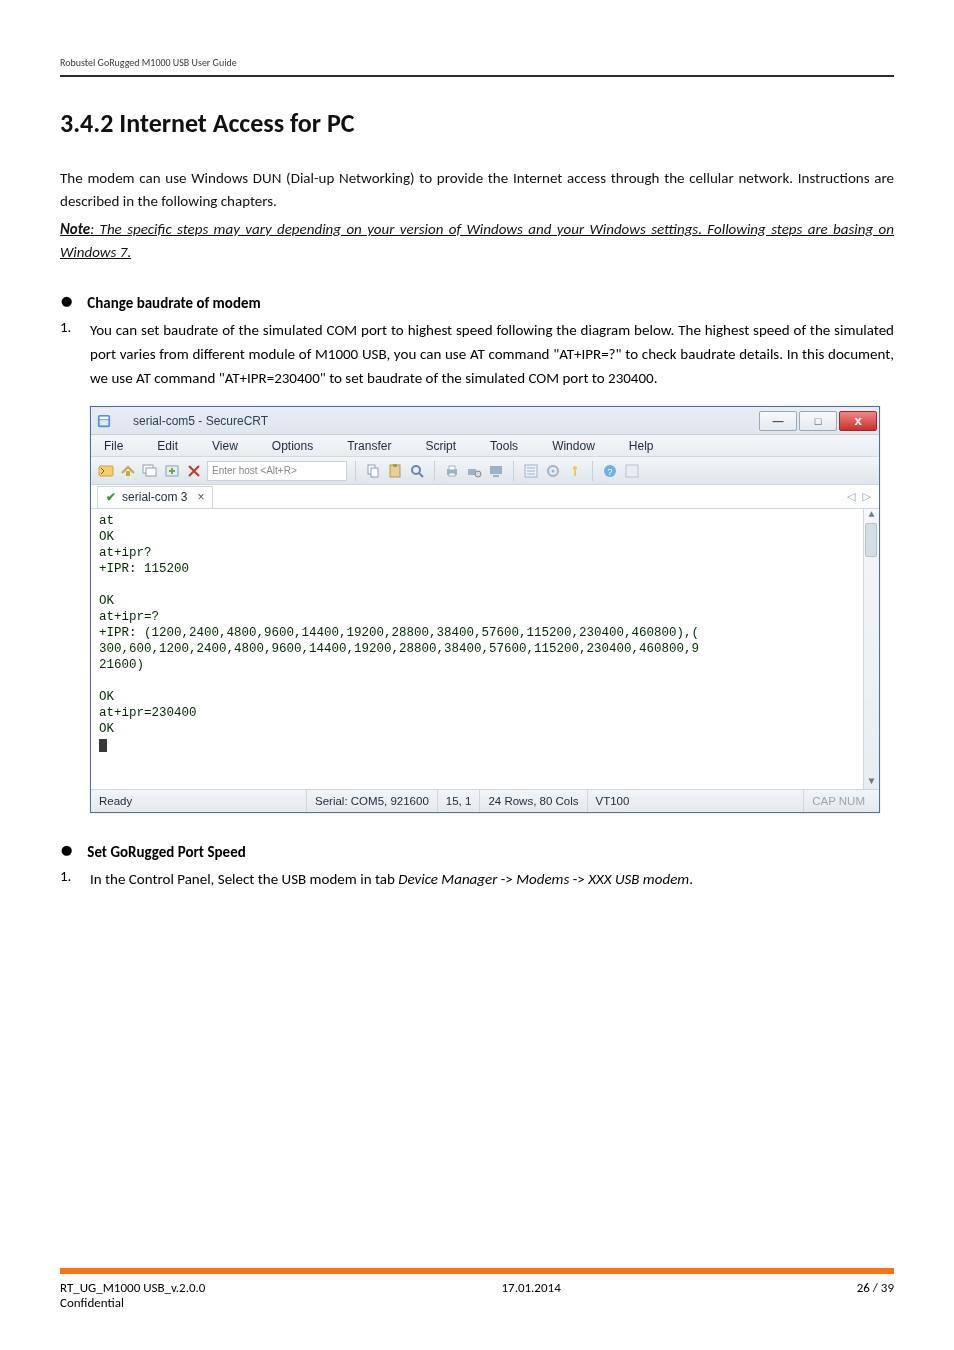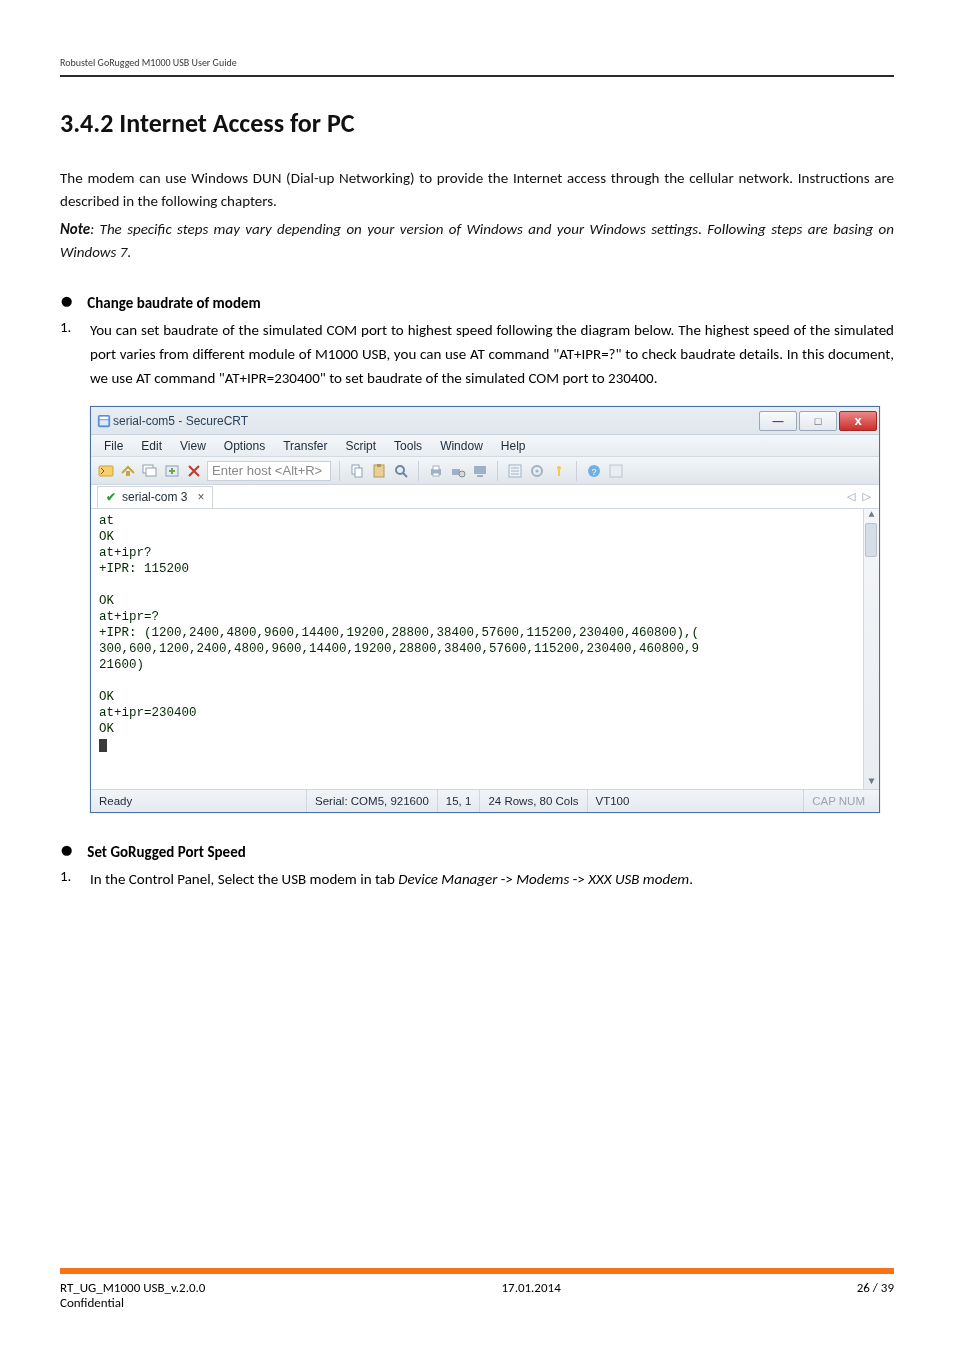--- a/index.html
+++ b/index.html
@@ -37,20 +37,21 @@
     color: #111;
     text-align: justify;
   }
   p.note {
     font-size: 15px;
     line-height: 1.55;
     font-style: italic;
     margin: 0 0 22px 0;
     color: #111;
     text-align: justify;
+    text-decoration: underline;
   }
   .note .label { font-weight: 700; }
   .bullet-row {
     display: flex;
     align-items: baseline;
     gap: 14px;
     margin: 4px 0 4px 0;
   }
   .bullet-dot {
     font-size: 22px;
@@ -85,57 +86,57 @@
   }
   .crt-titlebar {
     display: flex;
     align-items: center;
     justify-content: space-between;
     height: 28px;
     background: linear-gradient(#e9edf3, #dfe6ee);
     padding: 0 2px 0 6px;
     border-bottom: 1px solid #c8d0da;
   }
-  .crt-title-left { display:flex; align-items:center; gap:2px;}
+  .crt-title-left { display:flex; align-items:center; gap:22px;}
   .crt-appicon {
     width: 14px; height: 14px; display:inline-block;
   }
   .crt-appicon svg { width:14px; height:14px; display:block;}
   .crt-title-text { color:#2b3f55; font-size:12px;}
   .crt-winbtns { display:flex; gap:0; }
   .crt-winbtn {
     width: 38px; height: 20px; display:flex; align-items:center; justify-content:center;
     border: 1px solid #9aa8ba; border-radius: 2px; margin-left:2px;
     background: linear-gradient(#f8fafc,#e4e9ef);
     color:#3d4c5e; font-size:11px; font-weight:bold;
   }
   .crt-winbtn.close { background: linear-gradient(#e88,#c9302c); color:#fff; border-color:#a02823; font-size:13px;}
   .crt-menubar {
-    display:flex; align-items:center; gap:0;
+    display:flex; align-items:center; gap:16px;
     height: 22px;
     background: linear-gradient(#f3f6f9,#e9edf1);
     padding: 0 4px;
     border-bottom: 1px solid #d4dae1;
   }
   .crt-menuitem { padding: 2px 9px; color:#1c2938; }
   .crt-toolbar {
     display:flex; align-items:center; gap:4px;
     height: 28px;
     background: linear-gradient(#f3f6f9,#e7ecf0 60%,#dfe5eb);
     padding: 0 6px;
     border-bottom: 1px solid #cfd6de;
   }
   .tb-icon {
     width:18px; height:18px; display:flex; align-items:center; justify-content:center;
     border-radius:2px;
   }
   .tb-icon svg { width:16px; height:16px; display:block; }
   .tb-host {
-    height: 20px; width: 124px; background:#fff; border:1px solid #c8d0da; padding:0 4px;
-    color:#888; font-size:13px; display:flex; align-items:center;
+    height: 20px; width: 140px; background:#fff; border:1px solid #c8d0da; padding:0 4px;
+    color:#888; font-size:10px; display:flex; align-items:center;
   }
   .tb-sep { width:1px; height:20px; background:#c8d0da; margin:0 4px;}
   .crt-tabrow {
     display:flex; align-items:center; justify-content:space-between;
     height: 24px;
     background:#fff;
     border-bottom:1px solid #cfd6de;
     padding: 0 6px;
   }
   .crt-tab {

